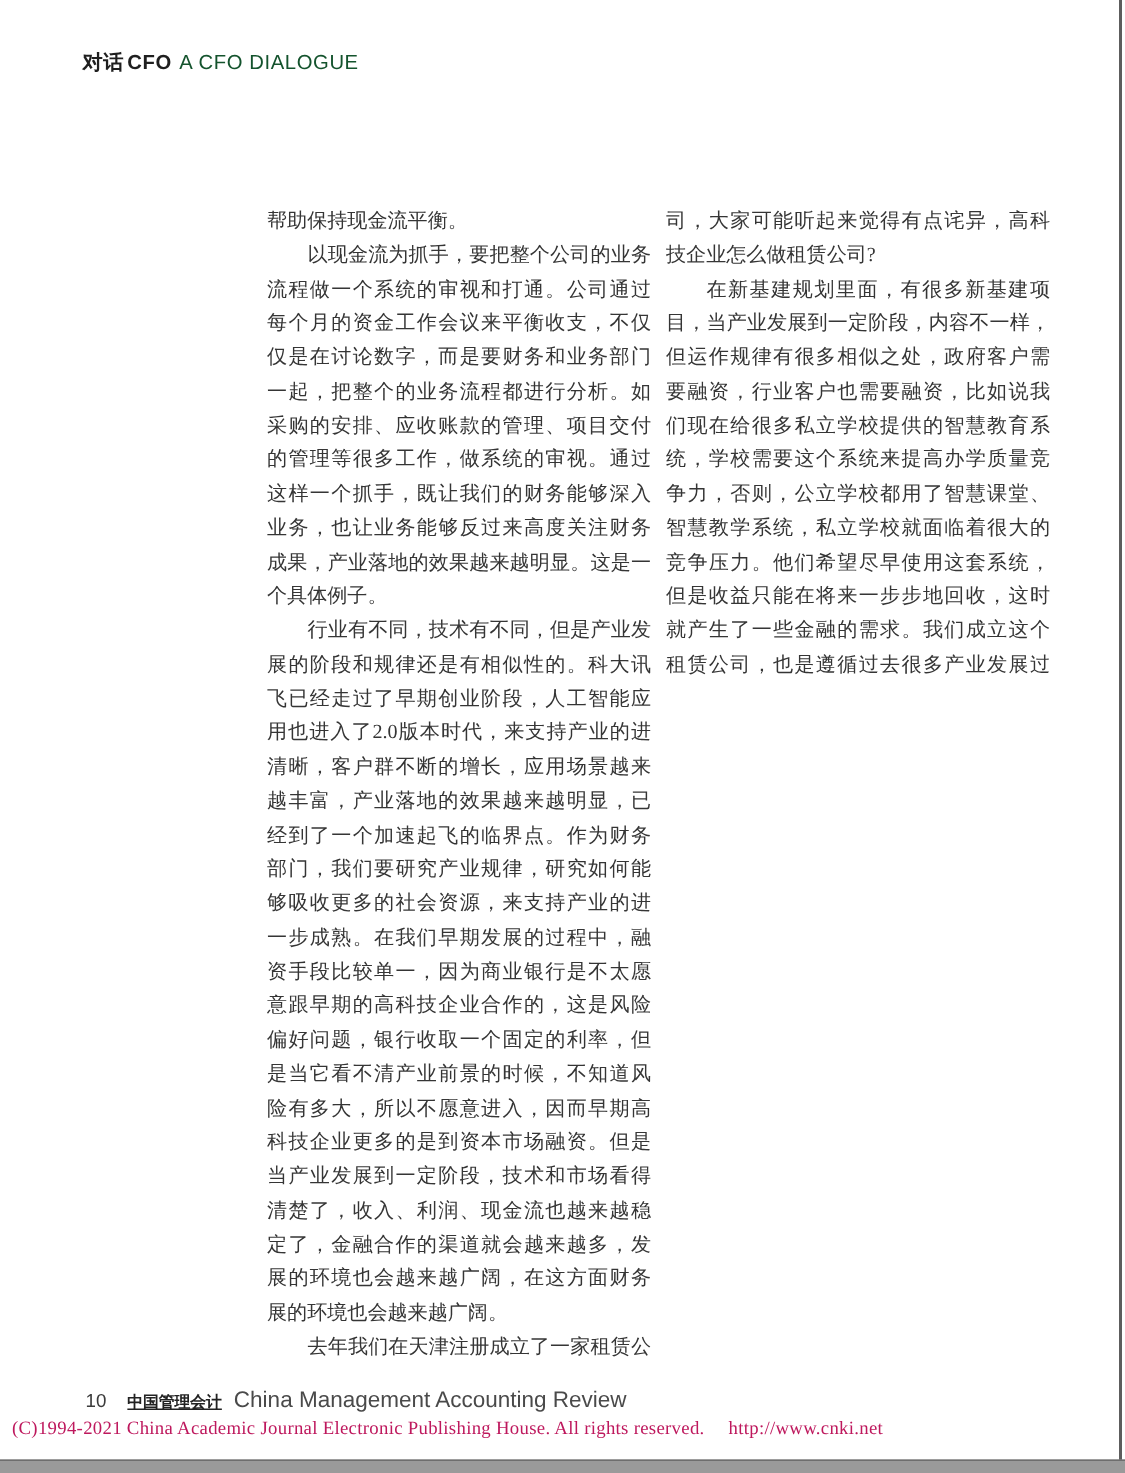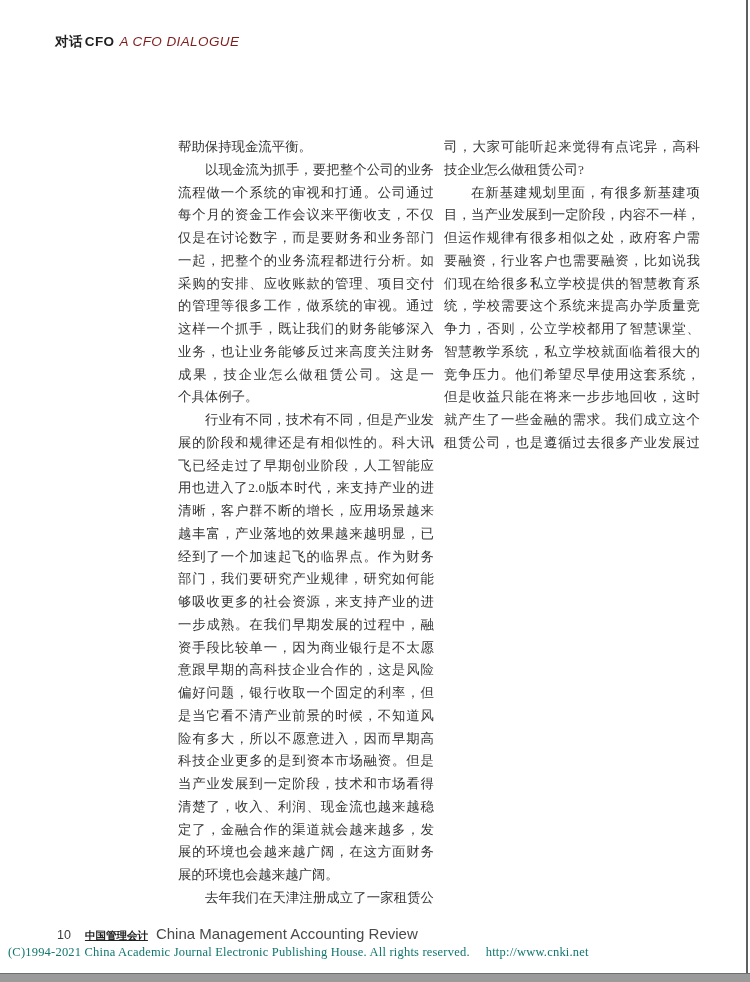--- a/index.html
+++ b/index.html
@@ -17,21 +17,21 @@
     background:#9a9a9a;border-top:1px solid #6e6e6e;
   }
   
   .page-header{
     position:absolute;left:55px;top:33px;
     font-family:"Liberation Sans","DejaVu Sans",sans-serif;
     font-size:13.5px;color:#1f1f1f;letter-spacing:.4px;white-space:nowrap;
   }
   .page-header .zh{font-weight:bold;}
   .page-header .cfo{font-weight:bold;margin-left:2px;text-align:right;}
-  .page-header .en{font-weight:normal;margin-left:5px;color:#7f1d1d;font-style:italic;}
+  .page-header .en{font-weight:normal;margin-left:5px;color:#14532d;}
   
   .text-column{
     position:absolute;top:136px;width:256px;
     color:#353535;
   }
   #column-left{left:178px;}
   #column-right{left:444px;}
   .line{
     font-size:13.4px;line-height:22.75px;height:22.75px;
     text-align:justify;text-align-last:justify;
@@ -43,21 +43,21 @@
   .page-footer{
     position:absolute;left:57px;top:925px;white-space:nowrap;
     font-family:"Liberation Sans","DejaVu Sans",sans-serif;color:#3c3c3c;
   }
   .page-footer .pagenum{font-size:12.5px;color:#3c3c3c;}
   .page-footer .journal-zh{font-size:10.5px;font-weight:bold;margin-left:14px;color:#222;text-decoration:underline;}
   .page-footer .journal-en{font-size:15px;margin-left:8px;color:#4a4a4a;}
   .copyright-line{
     position:absolute;left:8px;top:945px;white-space:nowrap;
     font-family:"Liberation Serif","DejaVu Serif",serif;
-    font-size:12.5px;color:#0f766e;letter-spacing:.2px;
+    font-size:12.5px;color:#be185d;letter-spacing:.2px;
   }
   .copyright-line .url{margin-left:16px;}
 </style>
 </head>
 <body>
 
 <div class="page-header">
   <span class="zh">对话</span><span class="cfo">CFO</span><span class="en">A CFO DIALOGUE</span>
 </div>
 
@@ -65,21 +65,21 @@
     <div class="line para-end">帮助保持现金流平衡。</div>
     <div class="line indent">以现金流为抓手，要把整个公司的业务</div>
     <div class="line">流程做一个系统的审视和打通。公司通过</div>
     <div class="line">每个月的资金工作会议来平衡收支，不仅</div>
     <div class="line">仅是在讨论数字，而是要财务和业务部门</div>
     <div class="line">一起，把整个的业务流程都进行分析。如</div>
     <div class="line">采购的安排、应收账款的管理、项目交付</div>
     <div class="line">的管理等很多工作，做系统的审视。通过</div>
     <div class="line">这样一个抓手，既让我们的财务能够深入</div>
     <div class="line">业务，也让业务能够反过来高度关注财务</div>
-    <div class="line">成果，技企业怎么做租赁公司。这是一</div>
+    <div class="line">成果，产业落地的效果越来越明显。这是一</div>
     <div class="line para-end">个具体例子。</div>
     <div class="line indent">行业有不同，技术有不同，但是产业发</div>
     <div class="line">展的阶段和规律还是有相似性的。科大讯</div>
     <div class="line">飞已经走过了早期创业阶段，人工智能应</div>
     <div class="line">用也进入了2.0版本时代，来支持产业的进</div>
     <div class="line">清晰，客户群不断的增长，应用场景越来</div>
     <div class="line">越丰富，产业落地的效果越来越明显，已</div>
     <div class="line">经到了一个加速起飞的临界点。作为财务</div>
     <div class="line">部门，我们要研究产业规律，研究如何能</div>
     <div class="line">够吸收更多的社会资源，来支持产业的进</div>

